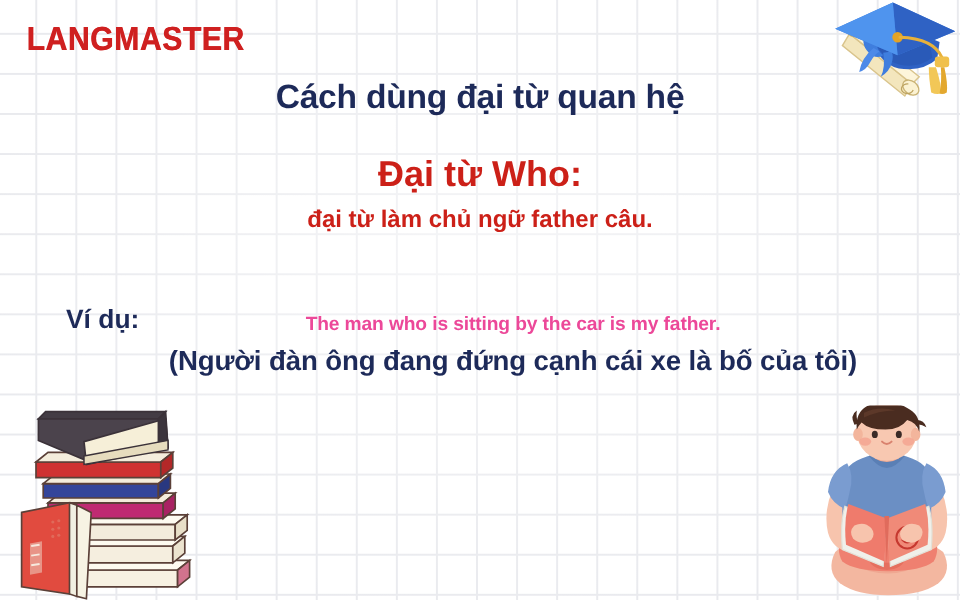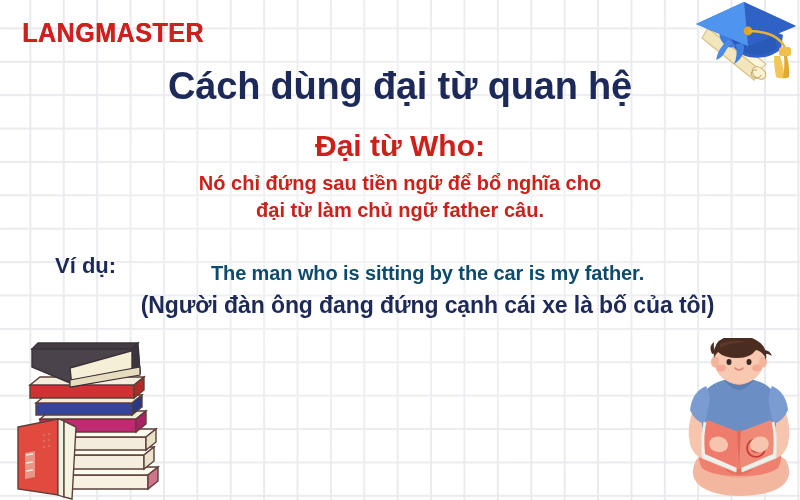--- a/index.html
+++ b/index.html
@@ -39,21 +39,21 @@
     transform:scaleX(0.93) scaleY(1.03);
     transform-origin:left top;
     text-shadow:0.5px 0 0 #cf2020;
   }
 
   
   .center-wrap { position:absolute; left:0; width:800px; text-align:center; }
 
   #title {
     top:65px;
-    font-size:38px; font-weight:bold;
+    font-size:28px; font-weight:bold;
     color:#1d2a59;
     letter-spacing:-0.2px;
   }
   #sub-title {
     top:129px;
     font-size:30px; font-weight:bold;
     color:#cc2018;
   }
   #desc {
     top:170px;
@@ -65,21 +65,21 @@
     position:absolute; left:55px; top:253px;
     font-size:22px; font-weight:bold;
     color:#1d2a59;
   }
   #example-block {
     top:262px;
     left:55px; width:745px;
     text-align:center;
   }
   #ex-en {
-    font-size:20px; font-weight:bold; color:#0c4a6e;
+    font-size:16px; font-weight:bold; color:#ec4899;
     letter-spacing:-0.1px;
   }
   #ex-vi {
     margin-top:7px;
     font-size:23px; font-weight:bold; color:#1d2a59;
     letter-spacing:-0.1px;
   }
 
   
   .art { position:absolute; }
@@ -93,21 +93,20 @@
 <div id="canvas"></div>
 <div id="vignette"></div>
 
 <div id="logo">LANGMASTER</div>
 
 <div class="center-wrap" id="title">Cách dùng đại từ quan hệ</div>
 
 <div class="center-wrap" id="sub-title">Đại từ Who:</div>
 
 <div class="center-wrap" id="desc">
-  <div>Nó chỉ đứng sau tiền ngữ để bổ nghĩa cho</div>
   <div>đại từ làm chủ ngữ father câu.</div>
 </div>
 
 <div id="vidu">Ví dụ:</div>
 
 <div class="center-wrap" id="example-block">
   <div id="ex-en">The man who is sitting by the car is my father.</div>
   <div id="ex-vi">(Người đàn ông đang đứng cạnh cái xe là bố của tôi)</div>
 </div>
 

